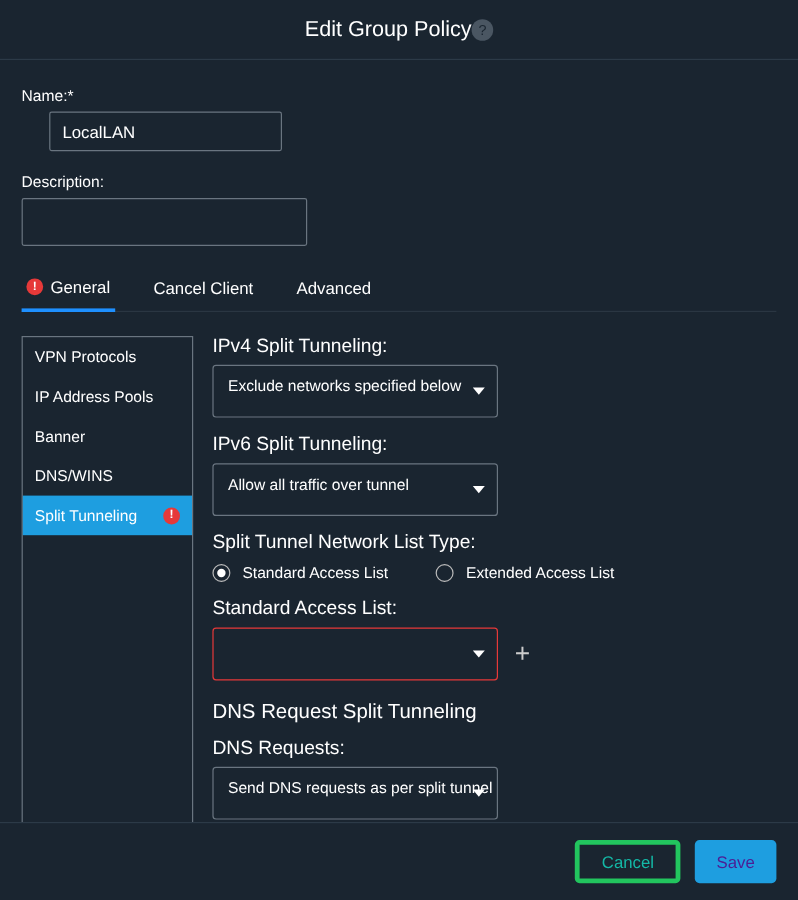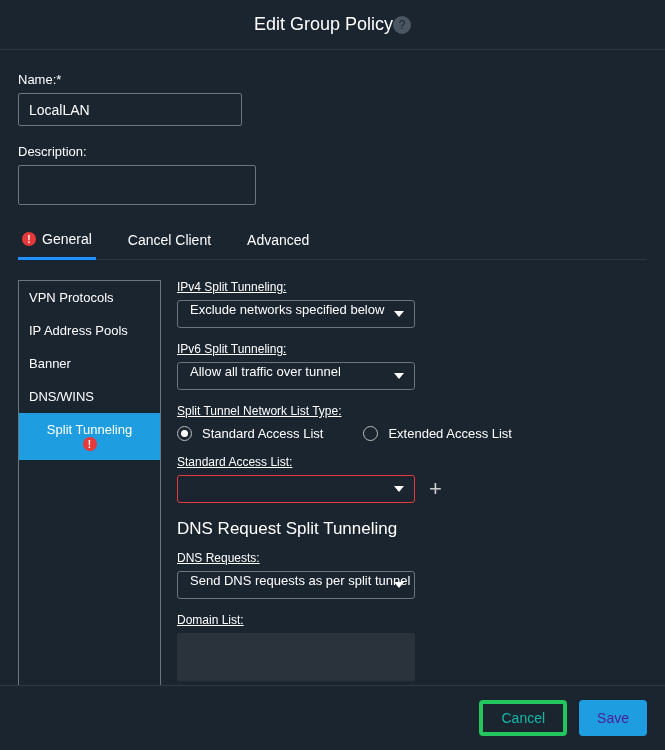--- a/index.html
+++ b/index.html
@@ -31,21 +31,21 @@
   .field-group { margin-bottom: 18px; }
   .field-label { display:block; margin-bottom:6px; font-size:13px; }
   .text-input, .textarea {
     background:#1a2530;
     border:1px solid #6a7580;
     color:#fff;
     padding:6px 10px;
     font-size:14px;
     border-radius:2px;
   }
-  .name-input { width: 224px; height:33px; }
+  .name-input { width: 194px; height:33px;margin-left:23px; }
   .textarea { width: 238px; height:40px; }
   .tabs {
     display:flex;
     gap:28px;
     border-bottom:1px solid #2a3642;
     margin-top: 4px;
     align-items:center;
   }
   .tab {
     padding: 8px 4px 10px 4px;
@@ -78,31 +78,30 @@
     padding:9px 10px;
     cursor:pointer;
     font-size:13px;
     display:flex;
     align-items:center;
     justify-content:space-between;
   }
   .sidebar-item.active {
     background:#1e9ee0;
     color:#fff;
-    flex-direction:column;
   }
   .main {
     flex:1;
     padding-right: 10px;
   }
-  .label { font-size:12px; margin-bottom:6px; display:block;text-decoration:underline; }
+  .label { font-size:16px; margin-bottom:6px; display:block; }
   .select-wrap {
     position:relative;
     width: 238px;
-    height:28px;
+    height:44px;
     border:1px solid #6a7580;
     border-radius:3px;
     display:flex;
     align-items:center;
     padding:0 28px 10px 12px;
     background:#1a2530;
     cursor:pointer;
     font-size:13px;
     margin-bottom:14px;
     overflow:hidden;

